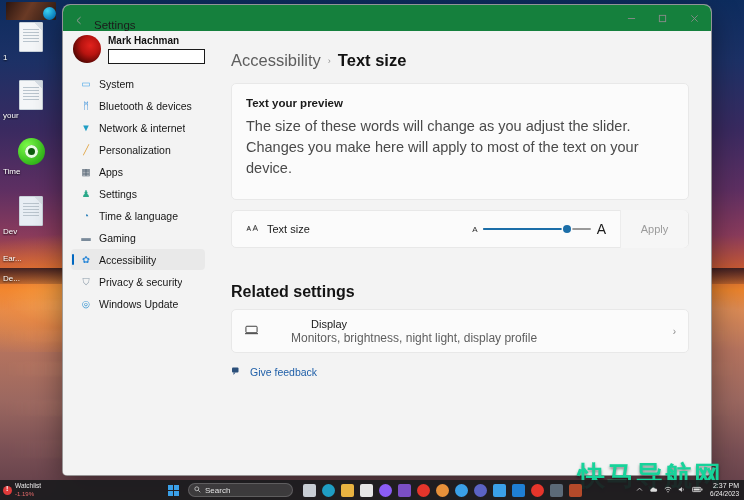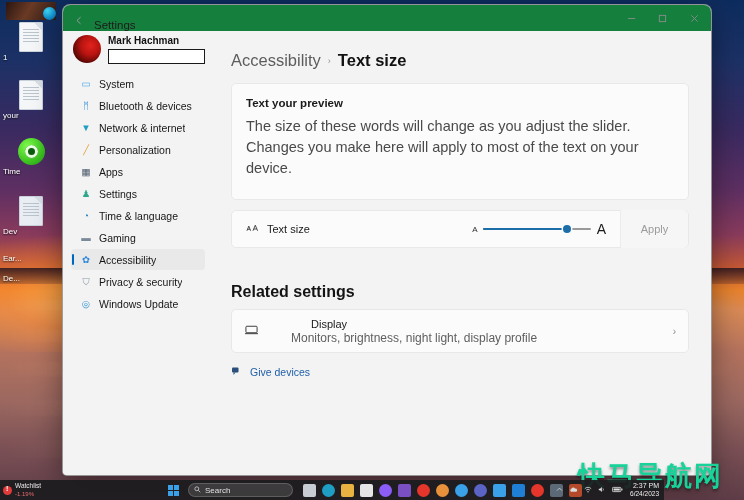--- a/index.html
+++ b/index.html
@@ -297,21 +297,21 @@
     text-shadow: 0 2px 3px rgba(0,0,0,.45);
     font-family: "DejaVu Sans", sans-serif;
     white-space: nowrap;
     z-index: 6;
     margin-left: 16px;
   }
 
   
   #taskbar {
     position: absolute; left: 0; bottom: 0;
-    width: 664px; height: 20px;
+    width: 744px; height: 20px;
     background: rgba(28,28,30,.93);
     display: flex; align-items: center;
     z-index: 9;
   }
   #watchlist {
     display: flex; align-items: center;
     height: 20px; padding-left: 3px; width: 92px;
     flex: 0 0 92px;
   }
   #wl-dot {
@@ -565,21 +565,21 @@
         </div>
 
 
         <div class="link-row">
           <span class="link-ico">
             <svg width="10" height="10" viewBox="0 0 10 10">
               <rect x="1" y="1.5" width="6.5" height="5" rx="1" fill="#2b4f7a"></rect>
               <path d="M2.5 6.5 L2.5 9 L4.5 6.5 Z" fill="#2b4f7a"></path>
             </svg>
           </span>
-          <span class="link-text">Give devices</span>
+          <span class="link-text">Give feedback</span>
         </div>
 
       </div>
     </div>
   </div>
 
   <div id="watermark">快马导航网</div>
 
   <div id="taskbar">
 

